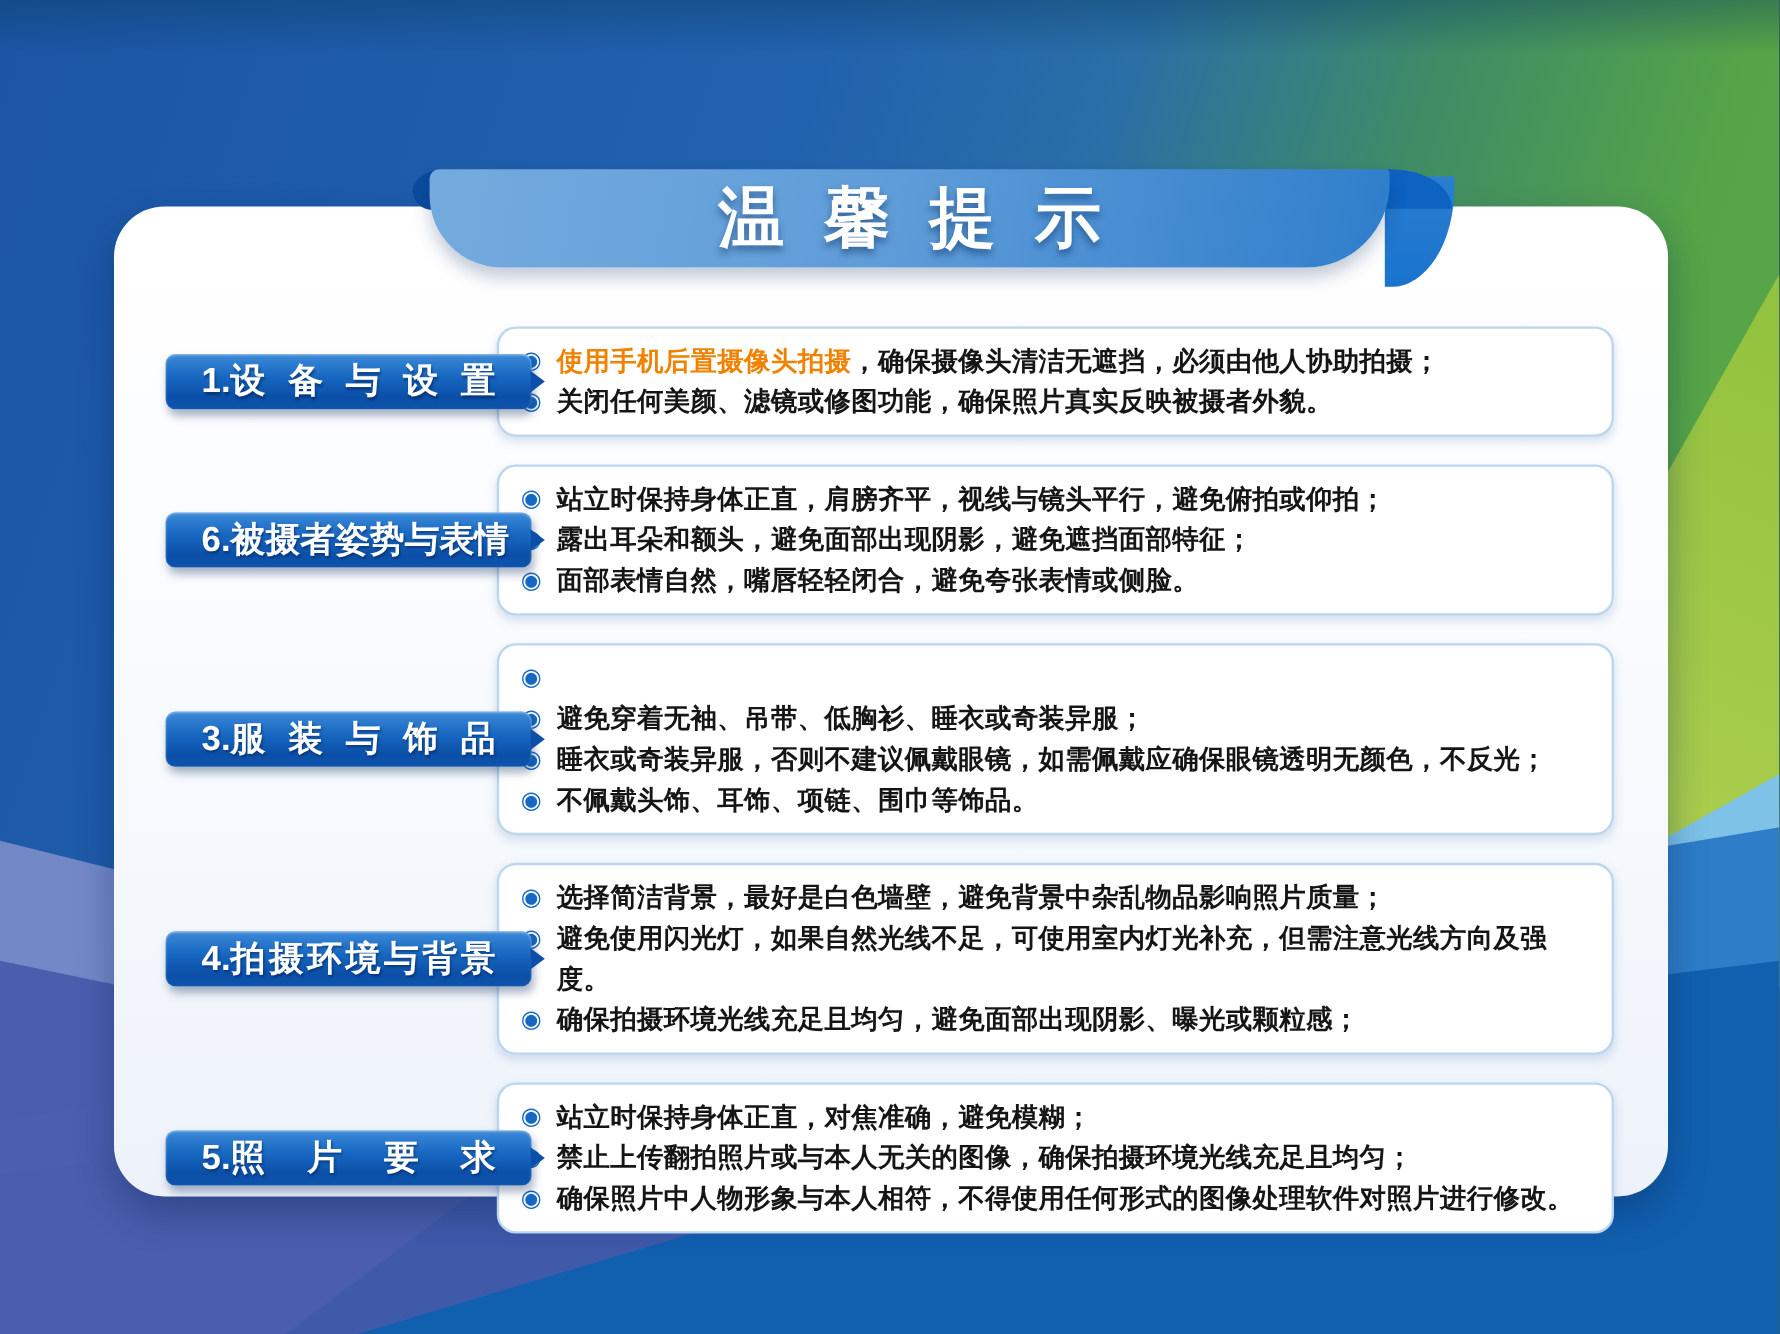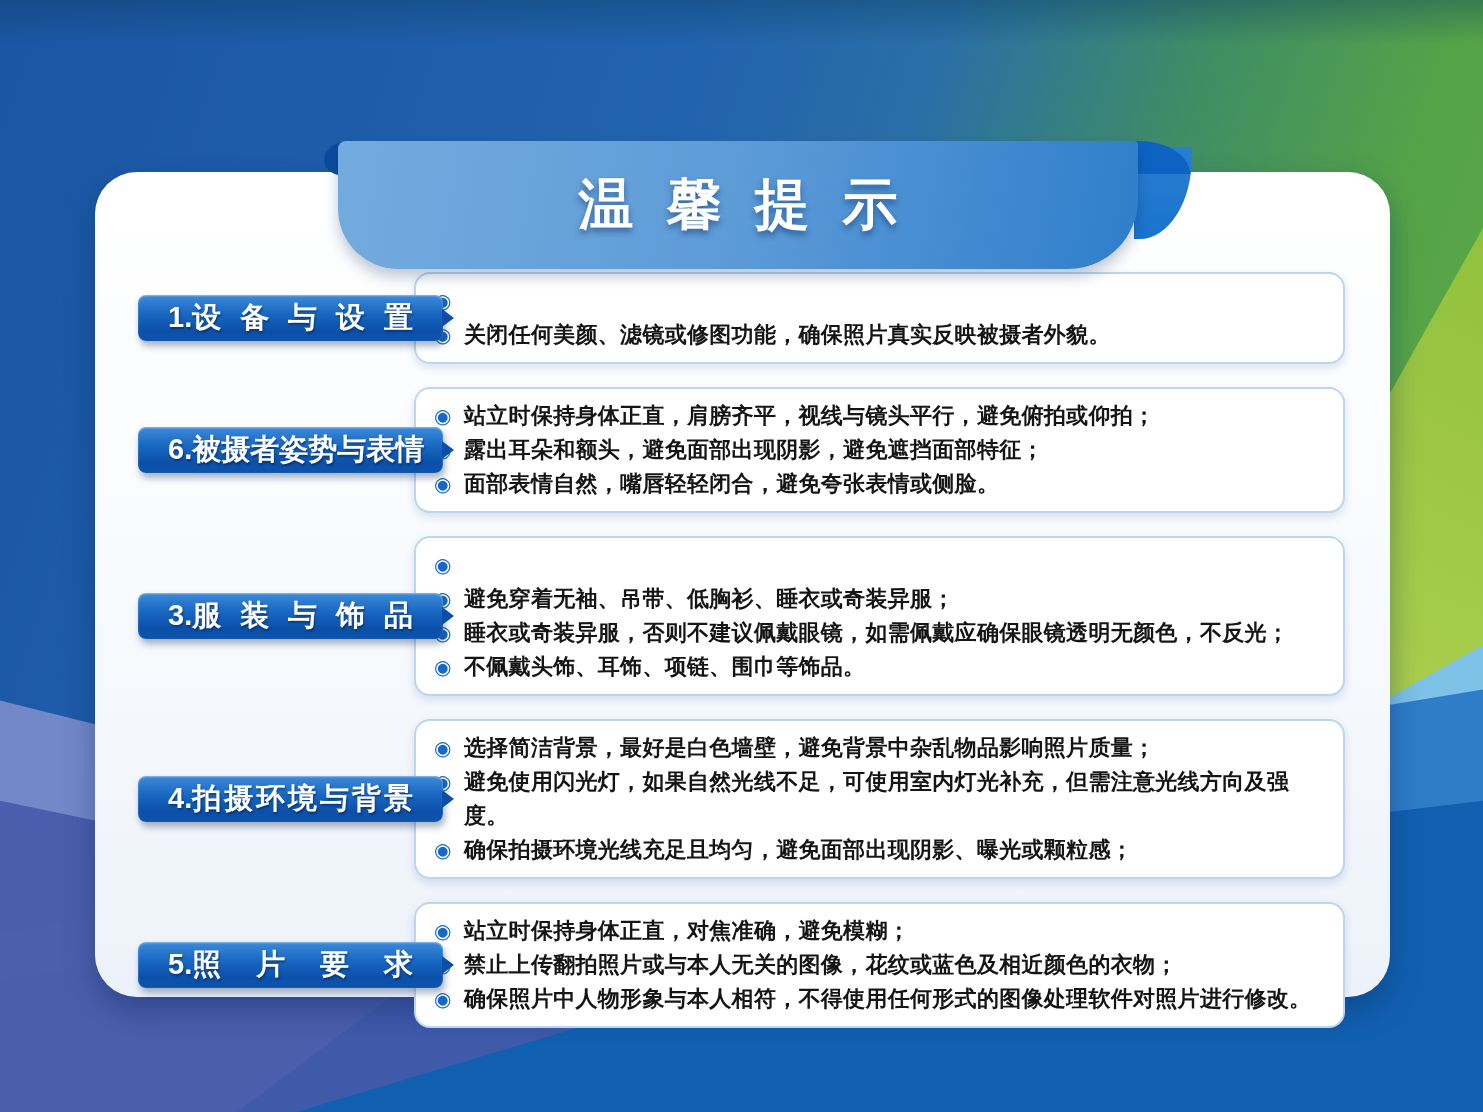--- a/index.html
+++ b/index.html
@@ -80,21 +80,21 @@
   .bullet{
     flex:0 0 30px;width:30px;font-size:20px;line-height:34px;
     color:var(--bullet-blue,#1569c5);
   }
   .txt{
     font-size:22px;line-height:34px;font-weight:700;color:#151515;
     letter-spacing:0.3px;
   }
   .txt .accent{color:var(--accent-orange,#f08200);}
 
-  .ribbon{position:absolute;left:338px;top:141px;width:800px;height:128px;z-index:4;}
+  .ribbon{position:absolute;left:358px;top:141px;width:800px;height:82px;z-index:4;}
   .ribbon-body{
     position:absolute;inset:0;
     background:linear-gradient(100deg,#74abde 0%,#5e9cd8 48%,#2f7ecb 100%);
     border-radius:8px 4px 70px 60px;
     box-shadow:0 8px 14px rgba(8,40,90,.25);
   }
   .ribbon-fold-left{
     position:absolute;left:-14px;top:0;width:52px;height:34px;
     background:#0b4b9e;border-radius:100% 0 0 60% / 100% 0 0 90%;z-index:-1;
   }
@@ -134,20 +134,21 @@
             <span>1.设</span>
             <span>备</span>
             <span>与</span>
             <span>设</span>
             <span>置</span>
           </div>
     <div class="box">
       <div>
               <div class="line">
                 <span class="bullet">◉</span>
+                <span class="txt"><span class="accent">使用手机后置摄像头拍摄</span><span>，确保摄像头清洁无遮挡，必须由他人协助拍摄；</span></span>
               </div>
               <div class="line">
                 <span class="bullet">◉</span>
                 <span class="txt"><span>关闭任何美颜、滤镜或修图功能，确保照片真实反映被摄者外貌。</span></span>
               </div>
             </div>
     </div>
   </div>
 
   <div class="row">
@@ -244,21 +245,21 @@
             <span>求</span>
           </div>
     <div class="box">
       <div>
               <div class="line">
                 <span class="bullet">◉</span>
                 <span class="txt"><span>站立时保持身体正直，对焦准确，避免模糊；</span></span>
               </div>
               <div class="line">
                 <span class="bullet">◉</span>
-                <span class="txt"><span>禁止上传翻拍照片或与本人无关的图像，花纹或蓝色及相近颜色的衣物；</span></span>
+                <span class="txt"><span>禁止上传翻拍照片或与本人无关的图像，确保拍摄环境光线充足且均匀；</span></span>
               </div>
               <div class="line">
                 <span class="bullet">◉</span>
                 <span class="txt"><span>确保照片中人物形象与本人相符，不得使用任何形式的图像处理软件对照片进行修改。</span></span>
               </div>
             </div>
     </div>
   </div>
 </div>
   </div>

